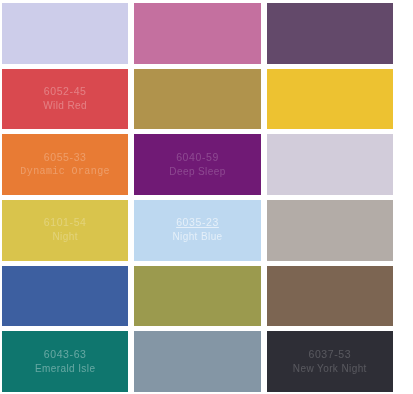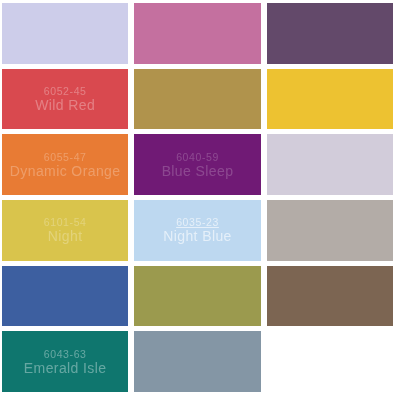--- a/index.html
+++ b/index.html
@@ -44,21 +44,21 @@
   }
   .swatch-code {
     font-size: 10.5px;
     letter-spacing: 0.6px;
     line-height: 13px;
     font-weight: 400;
     text-align: center;
     white-space: nowrap;
   }
   .swatch-name {
-    font-size: 14px;
+    font-size: 10px;
     letter-spacing: 0.4px;
     line-height: 15px;
     font-weight: 400;
     white-space: nowrap;
   }
 </style>
 </head>
 <body>
 
 <div id="palette-board">
@@ -81,26 +81,26 @@
       </div>
       <div class="swatch" style="background: rgb(176, 147, 76);">
         <div class="swatch-code" style="color: rgba(255, 255, 255, 0);"></div>
         <div class="swatch-name" style="color: rgba(255, 255, 255, 0);"></div>
       </div>
       <div class="swatch" style="background: rgb(237, 194, 49);">
         <div class="swatch-code" style="color: rgba(255, 255, 255, 0.16);"></div>
         <div class="swatch-name" style="color: rgba(255, 255, 255, 0.16);"></div>
       </div>
       <div class="swatch" style="background: rgb(232, 123, 52);">
-        <div class="swatch-code" style="color: rgba(255, 255, 255, 0.26);">6055-47</div>
-        <div class="swatch-name" style="color: rgba(255, 255, 255, 0.26);">Dynamic Orange</div>
+        <div class="swatch-code" style="color: rgba(255, 255, 255, 0.26);">6055-33</div>
+        <div class="swatch-name" style="color: rgba(255, 255, 255, 0.26); font-family: Liberation Mono, monospace;">Dynamic Orange</div>
       </div>
       <div class="swatch" style="background: #701a75;">
         <div class="swatch-code" style="color: rgba(255, 255, 255, 0.2);">6040-59</div>
-        <div class="swatch-name" style="color: rgba(255, 255, 255, 0.2);">Blue Sleep</div>
+        <div class="swatch-name" style="color: rgba(255, 255, 255, 0.2);">Deep Sleep</div>
       </div>
       <div class="swatch" style="background: rgb(210, 204, 218);">
         <div class="swatch-code" style="color: rgba(255, 255, 255, 0);"></div>
         <div class="swatch-name" style="color: rgba(255, 255, 255, 0);"></div>
       </div>
       <div class="swatch" style="background: rgb(217, 196, 76);">
         <div class="swatch-code" style="color: rgba(255, 255, 255, 0.26); text-align: right;">6101-54</div>
         <div class="swatch-name" style="color: rgba(255, 255, 255, 0.26);">Night</div>
       </div>
       <div class="swatch" style="background: rgb(189, 216, 240);">
@@ -124,14 +124,18 @@
         <div class="swatch-name" style="color: rgba(255, 255, 255, 0.14);"></div>
       </div>
       <div class="swatch" style="background: #0f766e;">
         <div class="swatch-code" style="color: rgba(255, 255, 255, 0.36);">6043-63</div>
         <div class="swatch-name" style="color: rgba(255, 255, 255, 0.36);">Emerald Isle</div>
       </div>
       <div class="swatch" style="background: rgb(132, 150, 165);">
         <div class="swatch-code" style="color: rgba(255, 255, 255, 0);"></div>
         <div class="swatch-name" style="color: rgba(255, 255, 255, 0);"></div>
       </div>
+      <div class="swatch" style="background: rgb(46, 46, 54);">
+        <div class="swatch-code" style="color: rgba(255, 255, 255, 0.2);">6037-53</div>
+        <div class="swatch-name" style="color: rgba(255, 255, 255, 0.2);">New York Night</div>
+      </div>
     </div>
 </div>
 
 </body></html>

